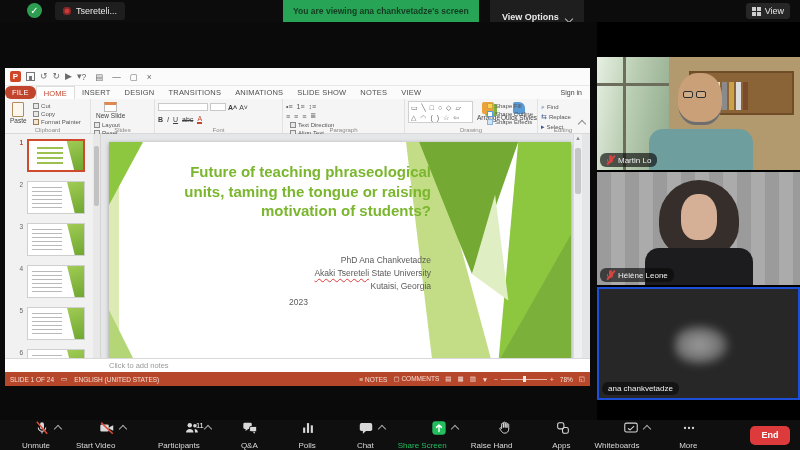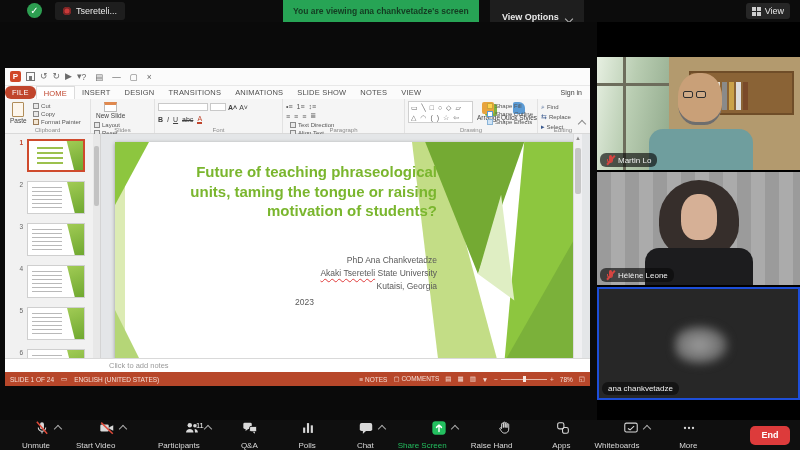--- a/index.html
+++ b/index.html
@@ -66,21 +66,21 @@
   .thumb.sel .num { color:#c0452c; font-weight:bold; }
   .tcard { width:58px; height:33px; background:#fff; border:1px solid #cfcfcf; position:relative; overflow:hidden; }
   .thumb.sel .tcard { border:2px solid #cf4a2c; }
   .tfacet { position:absolute; right:0; top:0; width:55%; height:100%; clip-path:polygon(45% 0,100% 0,100% 100%,70% 100%); background:linear-gradient(160deg,#a8d05a,#6fa830); }
   .tlines { position:absolute; left:4px; top:5px; width:30px; height:22px; background:repeating-linear-gradient(#b9b9b9 0 1px, transparent 1px 4px); }
   .thumb.sel .tlines { background:repeating-linear-gradient(#9cc14e 0 2px, transparent 2px 5px); left:8px; top:6px; width:26px; height:18px; }
   .thumb-scroll { position:absolute; right:0; top:0; width:7px; height:100%; background:#e8e8e8; }
   .thumb-scroll .tsb { position:absolute; left:1px; top:12px; width:5px; height:60px; background:#c2c2c2; border-radius:2px; }
 
   .canvas { position:absolute; left:96px; top:0; width:481px; height:100%; }
-  .slide { position:absolute; left:14px; top:8px; width:462px; height:220px; background:#fff; box-shadow:0 1px 4px rgba(0,0,0,.35); overflow:hidden; }
+  .slide { position:absolute; left:8px; top:8px; width:462px; height:220px; background:#fff; box-shadow:0 1px 4px rgba(0,0,0,.35); overflow:hidden; }
   .slide .lstrip { position:absolute; left:0; top:0; width:34px; height:100%; }
   .lstrip .l2 { position:absolute; left:0; top:0; width:10px; height:100%; background:#dcebb4; }
   .lstrip .l1 { position:absolute; left:0; top:0; width:34px; height:70px; clip-path:polygon(0 0,100% 0,0 90%); background:#8dc63f; }
   .lstrip .l3 { position:absolute; left:0; bottom:0; width:26px; height:80px; clip-path:polygon(0 100%,100% 100%,0 35%); background:#b5d677; }
   .fband { position:absolute; right:0; top:0; width:165px; height:100%; }
   .fband i { position:absolute; inset:0; display:block; }
   .f3 { clip-path:polygon(0 0,16% 0,52% 100%,16% 100%); background:#c3dd86; }
   .f1 { clip-path:polygon(8% 0,68% 0,40% 60%); background:#74aa33; }
   .f2 { clip-path:polygon(68% 0,100% 0,100% 100%,56% 100%); background:#8dc63f; }
   .f4 { clip-path:polygon(56% 100%,100% 42%,100% 100%); background:#7bb13a; }

